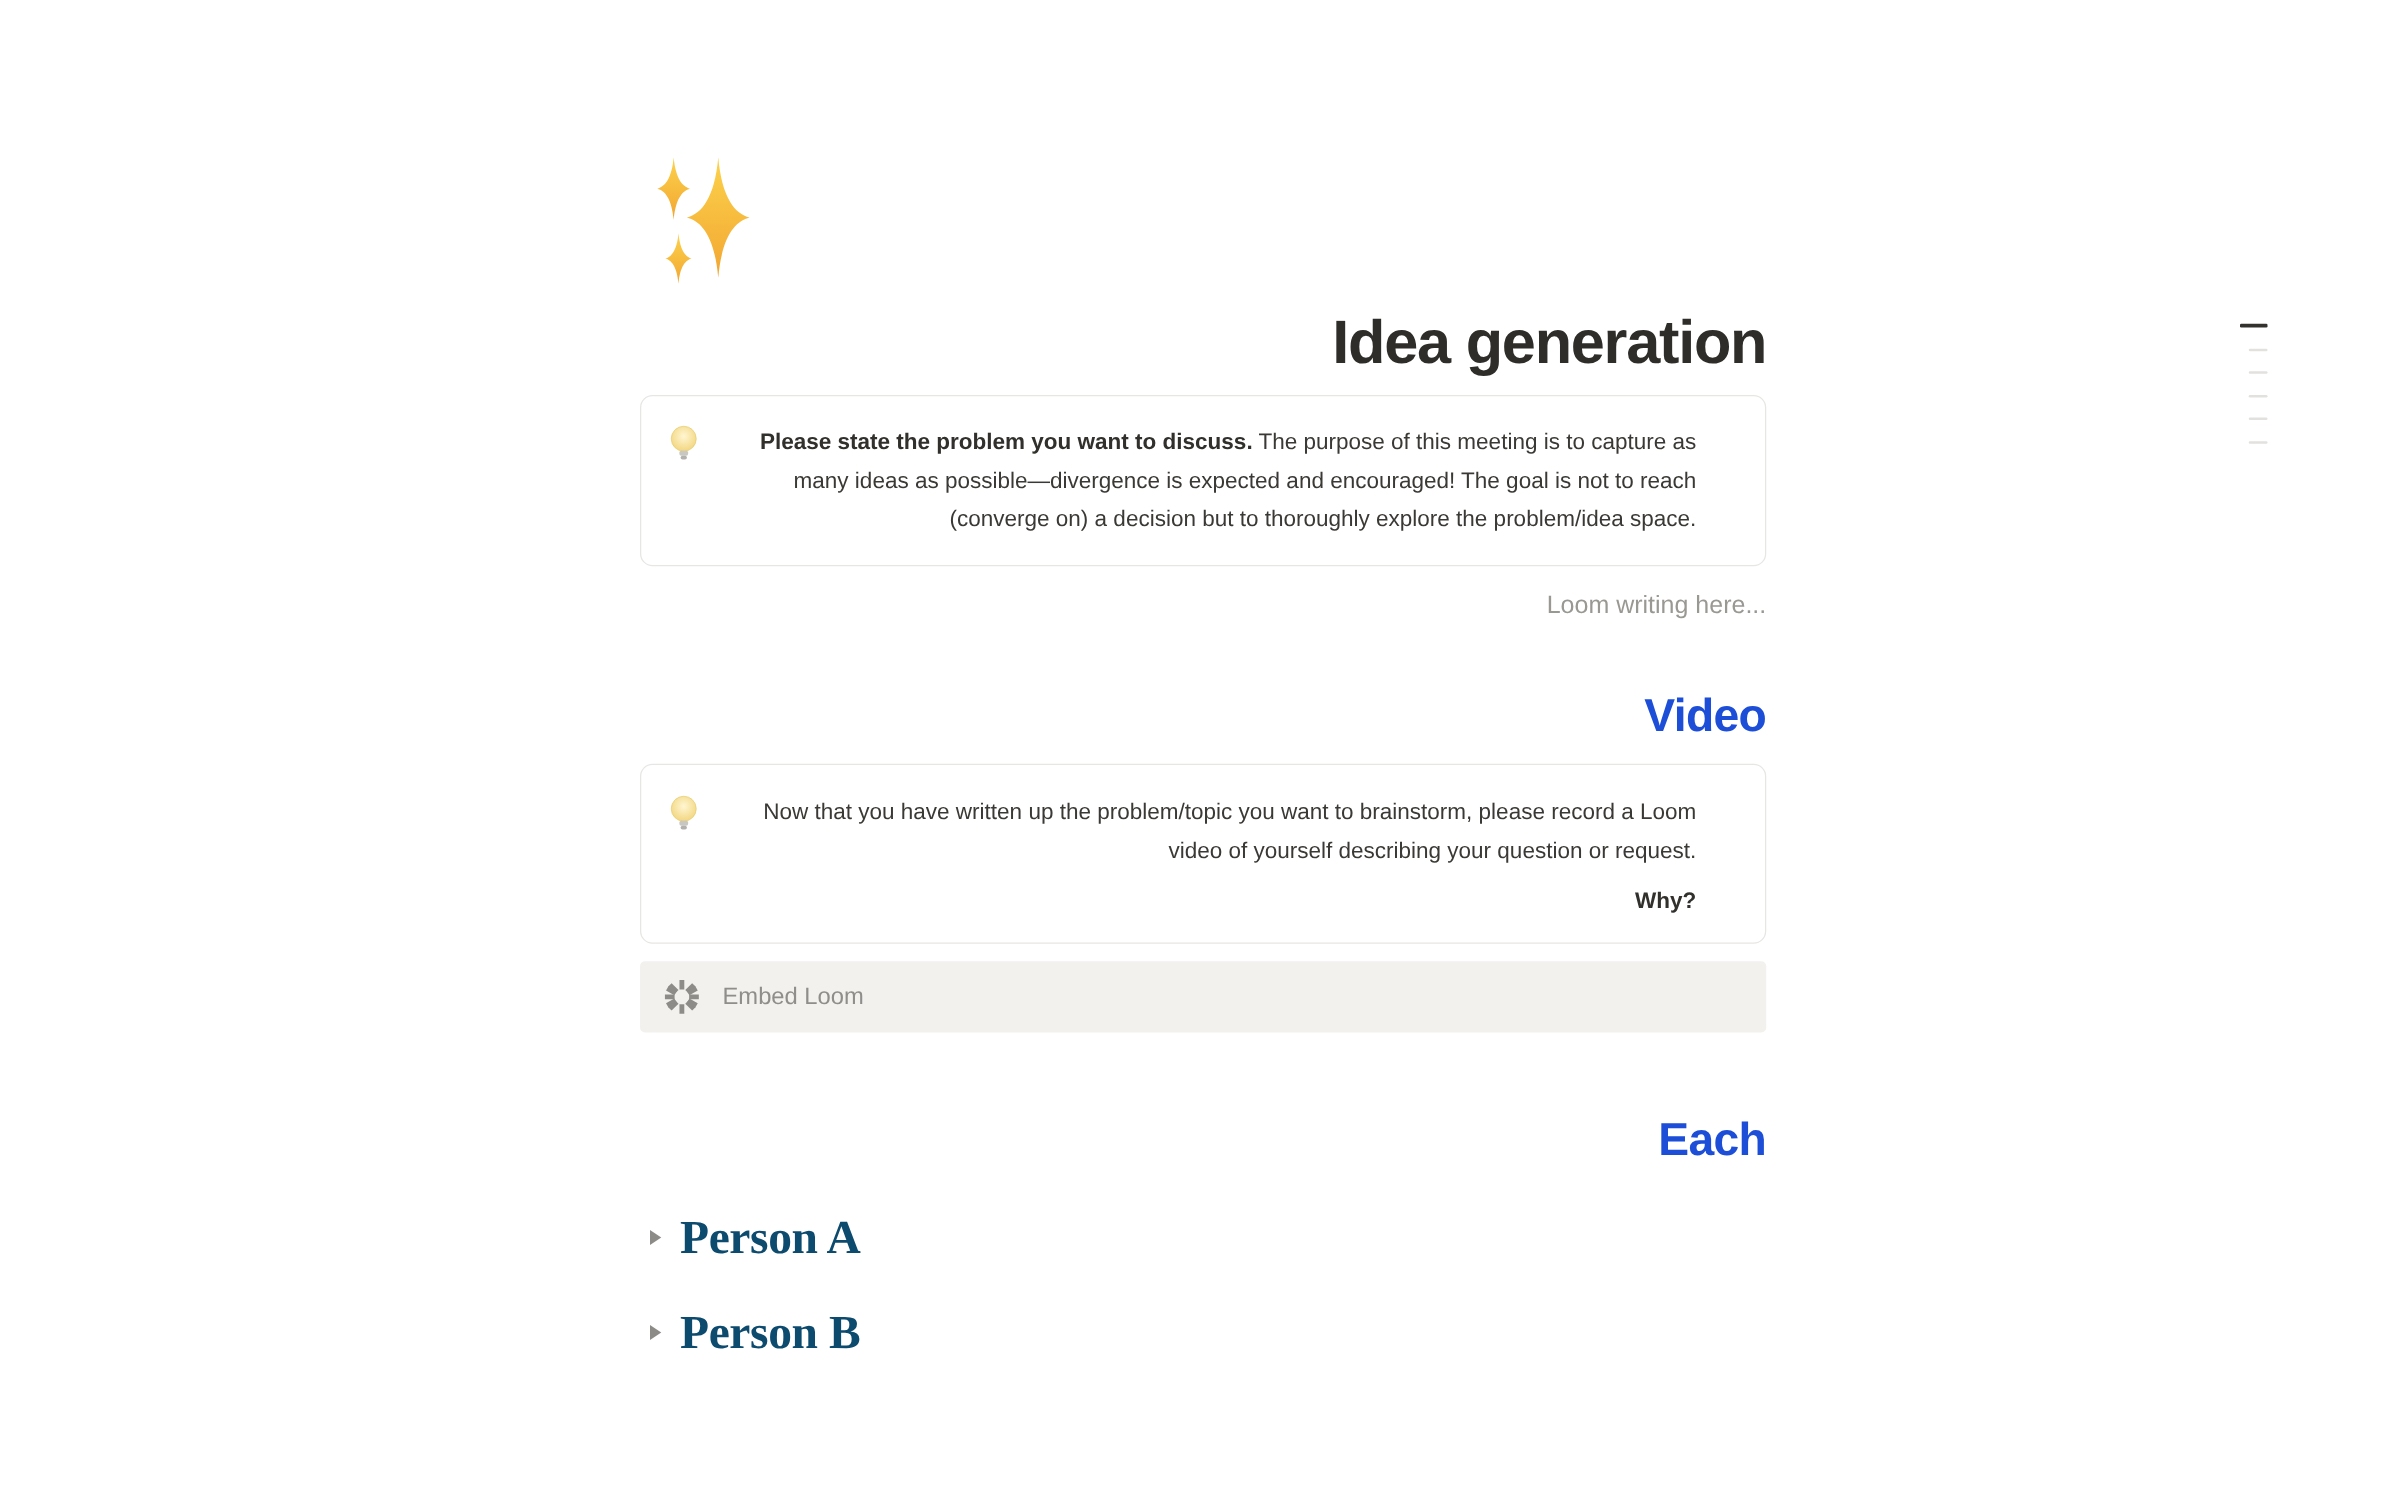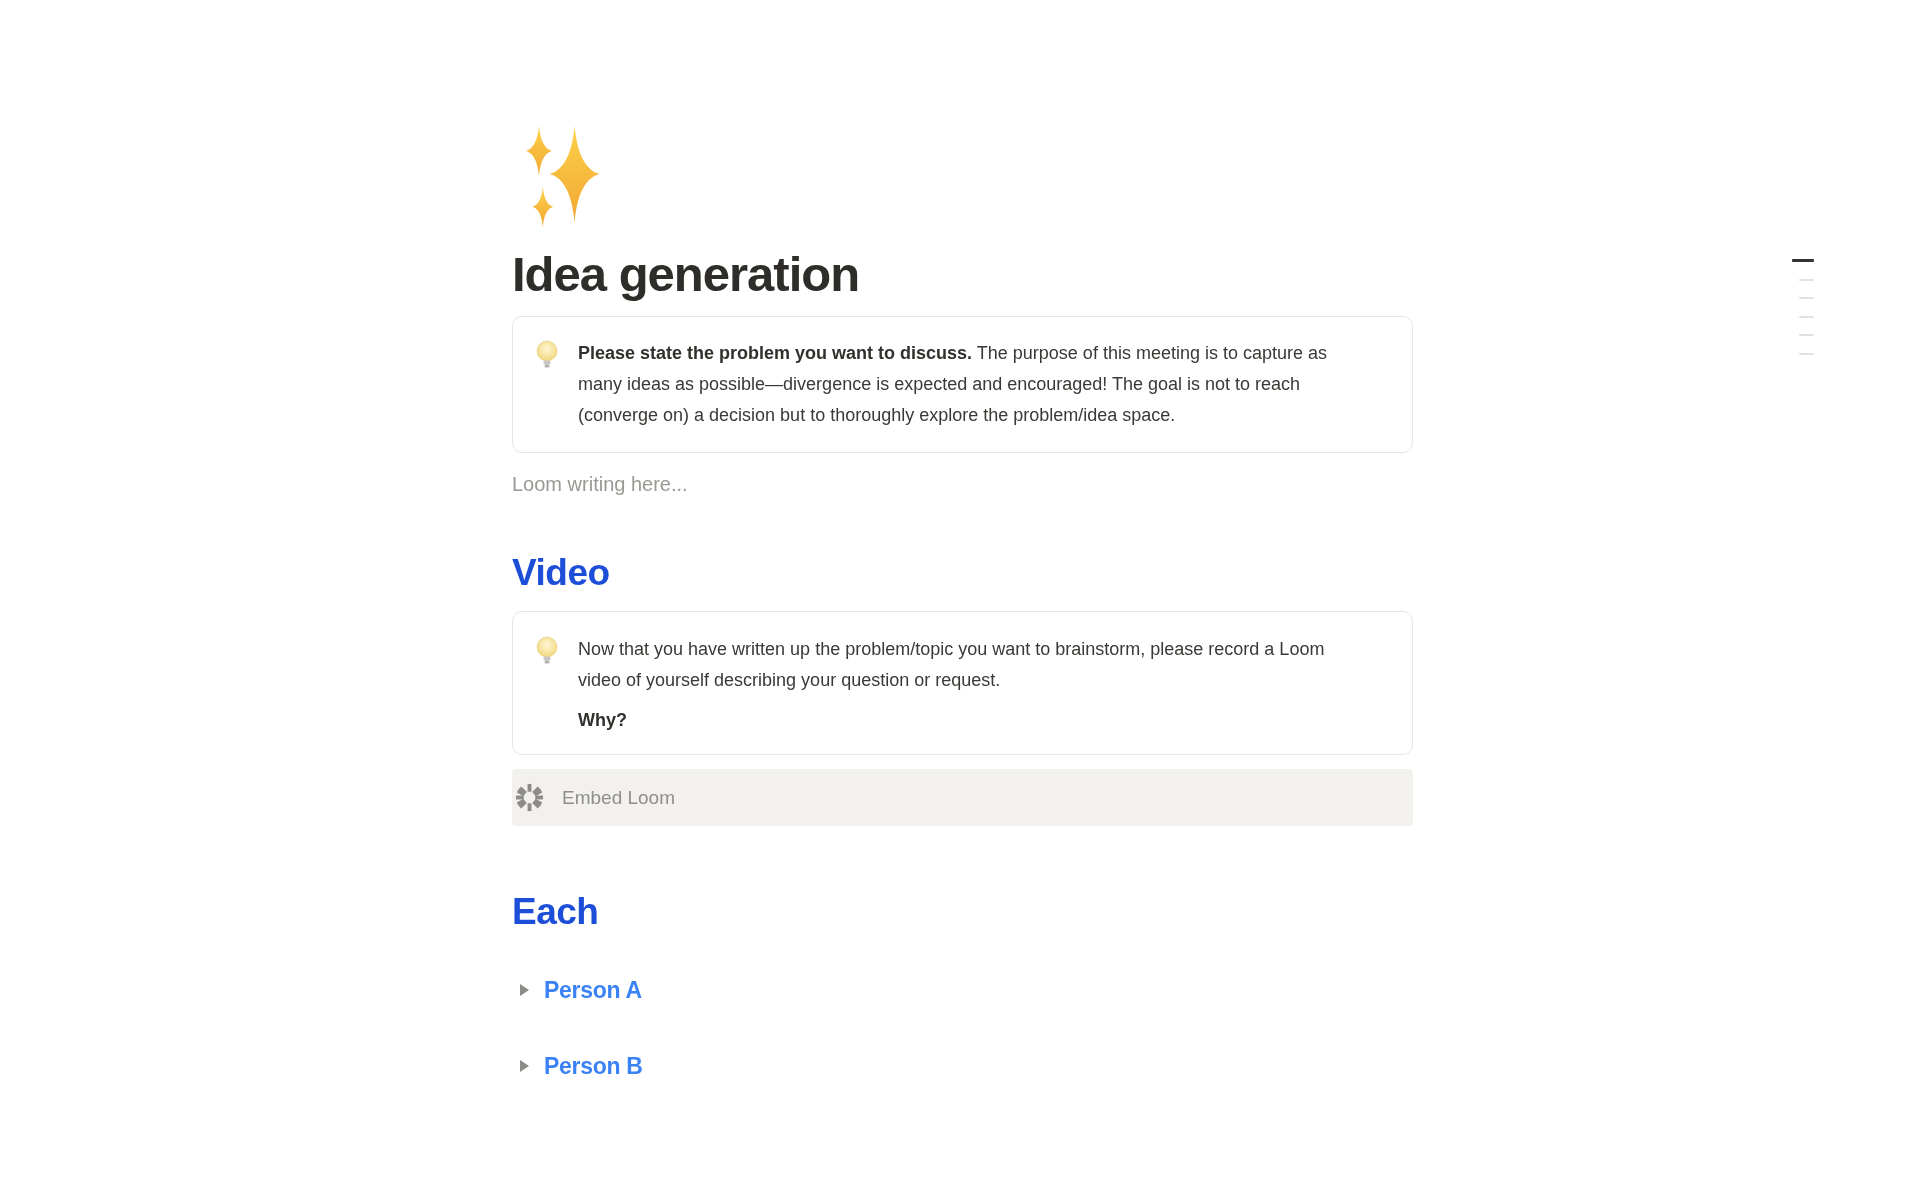--- a/index.html
+++ b/index.html
@@ -7,20 +7,21 @@
   body {
     font-family: "Liberation Sans", "DejaVu Sans", sans-serif;
     color: #3b3935;
   }
   .page {
     position: relative;
     width: 1839px;
     height: 1199px;
     background: #ffffff;
     overflow: hidden;
+    text-align: right;
   }
   .content {
     width: 901px;
     margin-left: 512px;
     padding-top: 122px;
   }
   .page-icon {
     width: 104px;
     height: 106px;
     cursor: pointer;
@@ -77,21 +78,21 @@
   h2.ideas-heading { margin-top: 62px; }
   .callout.video-callout { margin-top: 14px; padding-top: 22px; padding-bottom: 18px; }
   .embed-row {
     margin-top: 14px;
     height: 57px;
     background: #f2f1ee;
     border-radius: 4px;
     display: flex;
     align-items: center;
     gap: 17px;
-    padding-left: 2px;
+    padding-left: 18px;
     cursor: pointer;
   }
   .embed-label {
     font-size: 19px;
     color: #8f8e8b;
   }
   .toggle-row {
     display: flex;
     align-items: center;
     gap: 8px;
@@ -102,25 +103,26 @@
   .toggle-triangle {
     flex: 0 0 auto;
     width: 24px;
     height: 24px;
     display: flex;
     align-items: center;
     justify-content: center;
     border-radius: 4px;
   }
   .toggle-label {
-    font-size: 23px;
+    font-size: 38px;
     line-height: 40px;
     font-weight: 700;
     letter-spacing: -0.3px;
-    color: #3b82f6;
+    color: #0c4a6e;
+    font-family: Liberation Serif, serif;
   }
   .toc-indicator {
     position: absolute;
     top: 259px;
     right: 25px;
     width: 22px;
   }
   .toc-bar {
     height: 2px;
     width: 15px;

